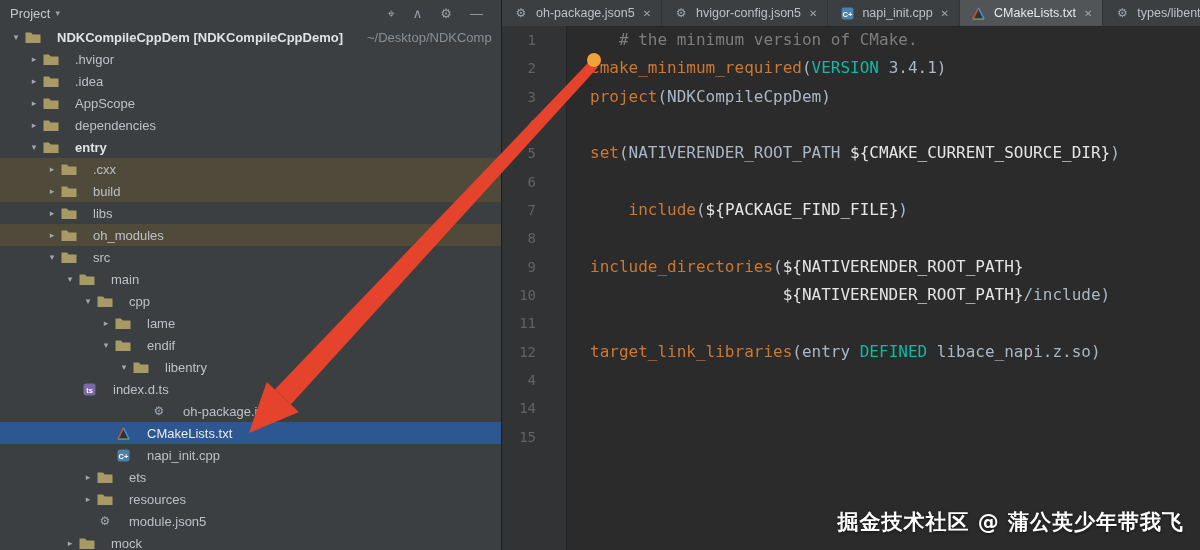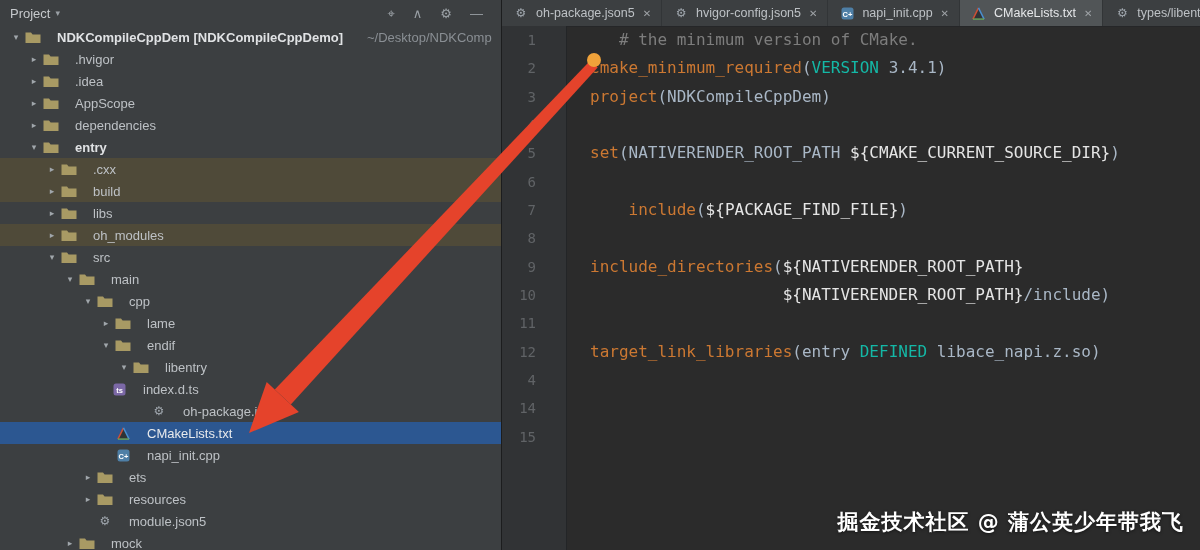--- a/index.html
+++ b/index.html
@@ -201,21 +201,21 @@
         </div>
         <div class="tree-row" style="padding-left: 116px;">
           <span class="chev">▾</span>
           <span class="fi">
             <svg width="16" height="13" viewBox="0 0 16 13">
               <path d="M0.5 1.5 L6 1.5 L7.6 3.5 L15.5 3.5 L15.5 12 L0.5 12 Z" fill="#a89a64"></path>
             </svg>
           </span>
           <span class="tlabel">libentry</span>
         </div>
-        <div class="tree-row" style="padding-left: 94px;">
+        <div class="tree-row" style="padding-left: 64px;">
           <span class="chev"></span>
           <span class="fi">
             <svg width="13" height="13" viewBox="0 0 13 13">
               <rect x="0.5" y="0.5" width="12" height="12" rx="2.5" fill="#7b68a6"></rect>
               <text x="6.5" y="9.5" font-size="7.5" font-family="sans-serif" fill="#ffffff" text-anchor="middle" font-weight="bold">ts</text>
             </svg>
           </span>
           <span class="tlabel">index.d.ts</span>
         </div>
         <div class="tree-row" style="padding-left: 134px;">

